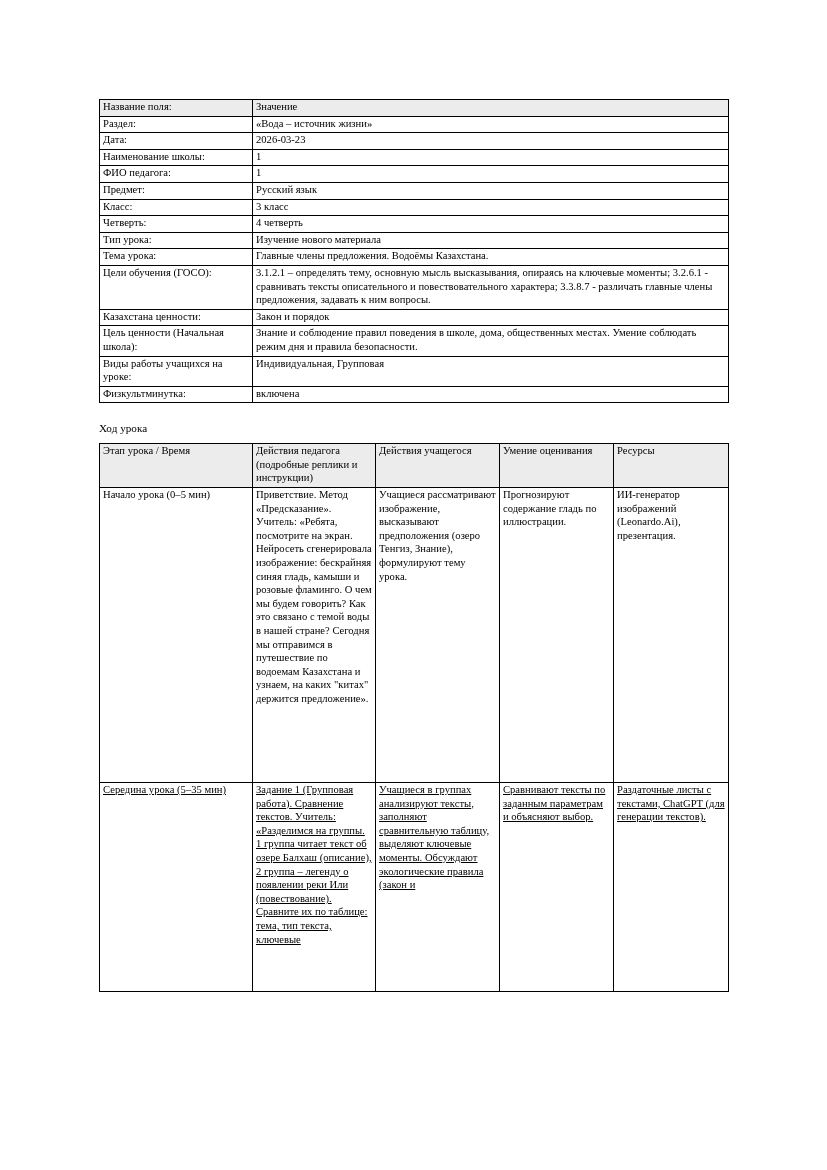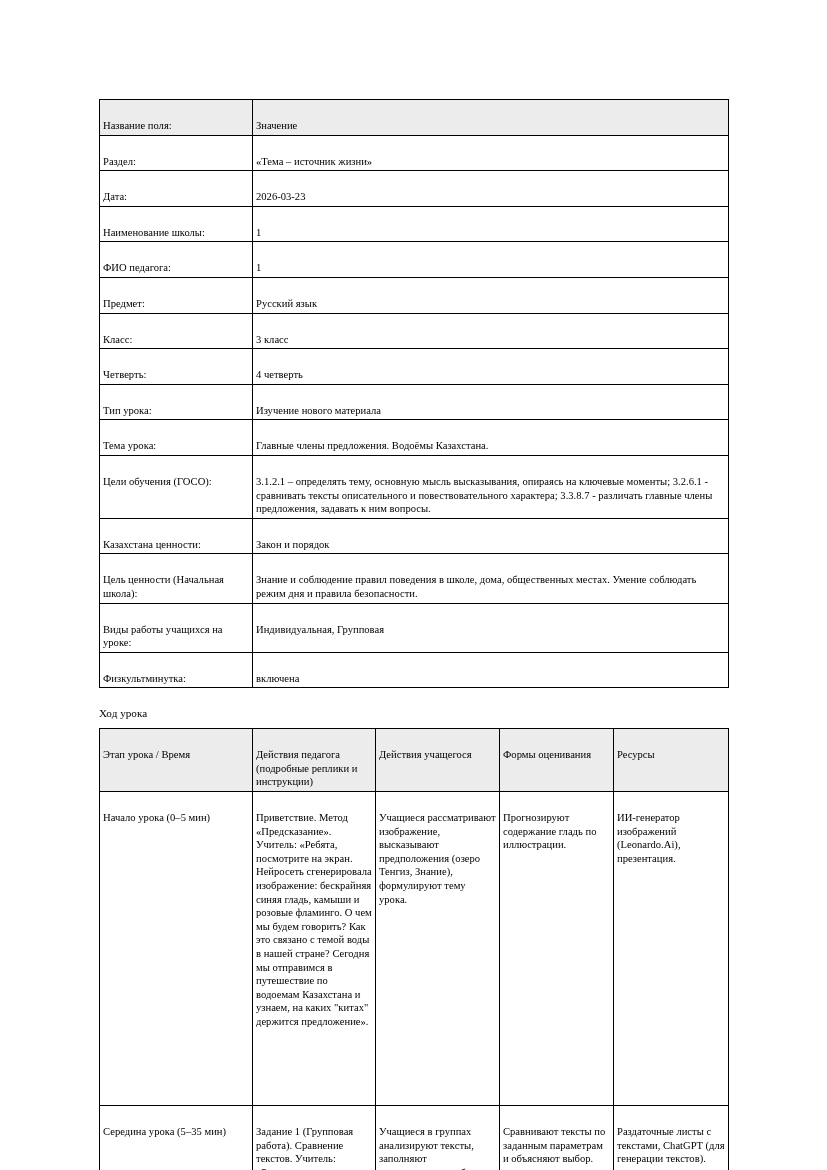--- a/index.html
+++ b/index.html
@@ -41,21 +41,21 @@
     margin: 18px 0 7px 0;
   }
   table {
     border-collapse: collapse;
     table-layout: fixed;
     width: 629px;
     border: 1px solid #000000;
   }
   table td, table th {
     border: 1px solid #000000;
-    padding: 19px 3px 2px 3px;
+    padding: 0 3px 2px 3px;
     font-size: 10.6px;
     line-height: 13.6px;
     vertical-align: top;
     text-align: left;
     font-weight: normal;
     word-wrap: break-word;
     overflow-wrap: break-word;
   }
   .hdr td, .hdr th {
     background: #ececec;
@@ -67,21 +67,21 @@
   table.flow col.f0 { width: 153px; }
   table.flow col.f1 { width: 123px; }
   table.flow col.f2 { width: 124px; }
   table.flow col.f3 { width: 114px; }
   table.flow col.f4 { width: 115px; }
 
   table.info { margin-bottom: 0; }
 
   
   .flow .row-tall td { height: 292px; }
-  .flow .row-clip td { height: 206px; }
+  .flow .row-clip td { height: 206px; text-decoration: underline; }
   .flow-wrap {
     position: relative;
     width: 631px;
     overflow: hidden;
   }
 </style>
 </head>
 <body>
 
 <div class="page">
@@ -93,21 +93,21 @@
           <col class="c0">
           <col class="c1">
         </colgroup>
       <tbody>
         <tr class="hdr">
           <td>Название поля:</td>
           <td>Значение</td>
         </tr>
         <tr>
           <td>Раздел:</td>
-          <td>«Тема – источник жизни»</td>
+          <td>«Вода – источник жизни»</td>
         </tr>
         <tr>
           <td>Дата:</td>
           <td>2026-03-23</td>
         </tr>
         <tr>
           <td>Наименование школы:</td>
           <td>1</td>
         </tr>
         <tr>
@@ -166,21 +166,21 @@
             <col class="f1">
             <col class="f2">
             <col class="f3">
             <col class="f4">
           </colgroup>
         <tbody>
           <tr class="hdr">
             <td>Этап урока / Время</td>
             <td>Действия педагога (подробные реплики и инструкции)</td>
             <td>Действия учащегося</td>
-            <td>Формы оценивания</td>
+            <td>Умение оценивания</td>
             <td>Ресурсы</td>
           </tr>
           <tr class="row-tall">
             <td>Начало урока (0–5 мин)</td>
             <td>Приветствие. Метод «Предсказание». Учитель: «Ребята, посмотрите на экран. Нейросеть сгенерировала изображение: бескрайняя синяя гладь, камыши и розовые фламинго. О чем мы будем говорить? Как это связано с темой воды в нашей стране? Сегодня мы отправимся в путешествие по водоемам Казахстана и узнаем, на каких "китах" держится предложение».</td>
             <td>Учащиеся рассматривают изображение, высказывают предположения (озеро Тенгиз, Знание), формулируют тему урока.</td>
             <td>Прогнозируют содержание гладь по иллюстрации.</td>
             <td>ИИ-генератор изображений (Leonardo.Ai), презентация.</td>
           </tr>
           <tr class="row-clip">

